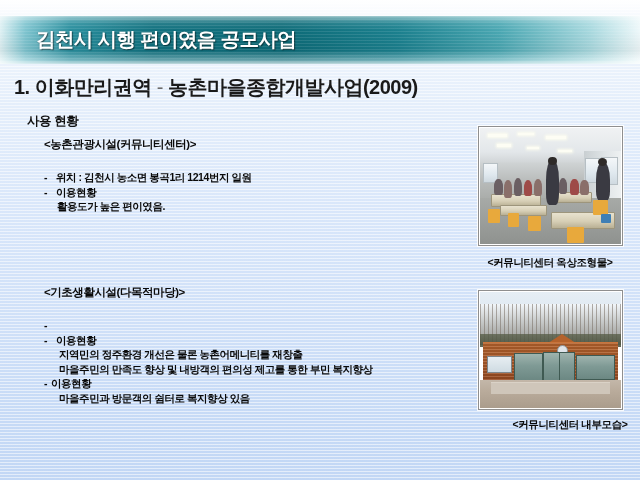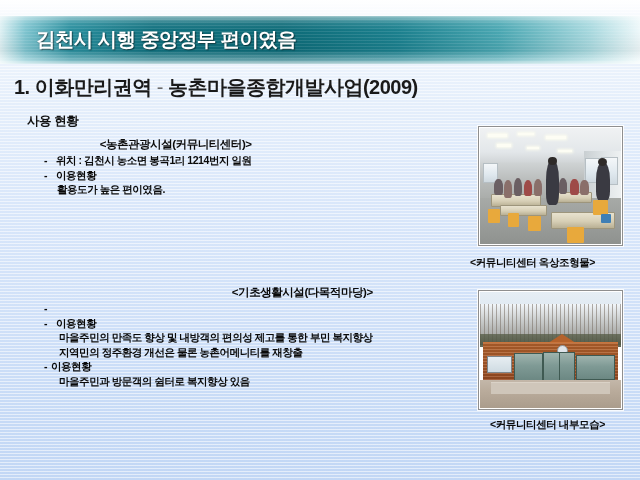--- a/index.html
+++ b/index.html
@@ -114,22 +114,21 @@
     letter-spacing: -0.45px;
   }
   #facility-block-1 { top: 137px; }
   #facility-block-2 { top: 285px; }
 
   .block-title {
     font-size: 11.5px;
     font-weight: bold;
     white-space: nowrap;
     line-height: 15px;
-    margin-bottom: 1px;
-    text-align: right;
+    margin-bottom: 18px;
   }
   .bullet-row {
     display: flex;
     align-items: flex-start;
     font-size: 10.5px;
     font-weight: bold;
     line-height: 14.5px;
     white-space: nowrap;
   }
   .bullet-row .dash {
@@ -288,37 +287,37 @@
   .p2-apron {
     position: absolute; left: 8%; bottom: 12%; width: 84%; height: 10%;
     background: #cfc6ba;
     border-top: 1px solid #dad2c7;
   }
 
   
   .photo-caption {
     position: absolute;
     width: 160px;
-    text-align: left;
+    text-align: center;
     font-size: 10.5px;
     font-weight: bold;
     color: #0a0a0a;
     letter-spacing: -0.4px;
     white-space: nowrap;
   }
   #photo-caption-1 { left: 470px; top: 256px; }
   #photo-caption-2 { left: 490px; top: 418px; }
 </style>
 </head>
 <body>
 
 <div id="slide">
 
   <div id="title-banner">
-    <div id="banner-title">김천시 시행 중앙정부 편이였음</div>
+    <div id="banner-title">김천시 시행 편이였음 공모사업</div>
   </div>
 
   <div id="section-heading">
     <span>1. 이화만리권역</span><span class="sep">-</span><span>농촌마을종합개발사업(2009)</span>
   </div>
 
   <div id="sub-heading">사용 현황</div>
 
   <div class="facility-block" id="facility-block-1">
     <div class="block-title">&lt;농촌관광시설(커뮤니티센터)&gt;</div>
@@ -341,22 +340,22 @@
 
     <div class="bullet-row">
       <span class="dash">-</span>
     </div>
 
     <div class="bullet-row">
       <span class="dash">-</span>
       <span class="btext">이용현황</span>
     </div>
 
+    <div class="detail-line indent-sm">지역민의 정주환경 개선은 물론 농촌어메니티를 재창출</div>
     <div class="detail-line indent-sm">마을주민의 만족도 향상 및 내방객의 편의성 제고를 통한 부민 복지향상</div>
-    <div class="detail-line indent-sm">지역민의 정주환경 개선은 물론 농촌어메니티를 재창출</div>
 
     <div class="bullet-row tight">
       <span class="dash">-</span>
       <span class="btext">이용현황</span>
     </div>
 
     <div class="detail-line indent-sm">마을주민과 방문객의 쉼터로 복지향상 있음</div>
   </div>
 
   <div class="photo-frame" id="photo-frame-1">

